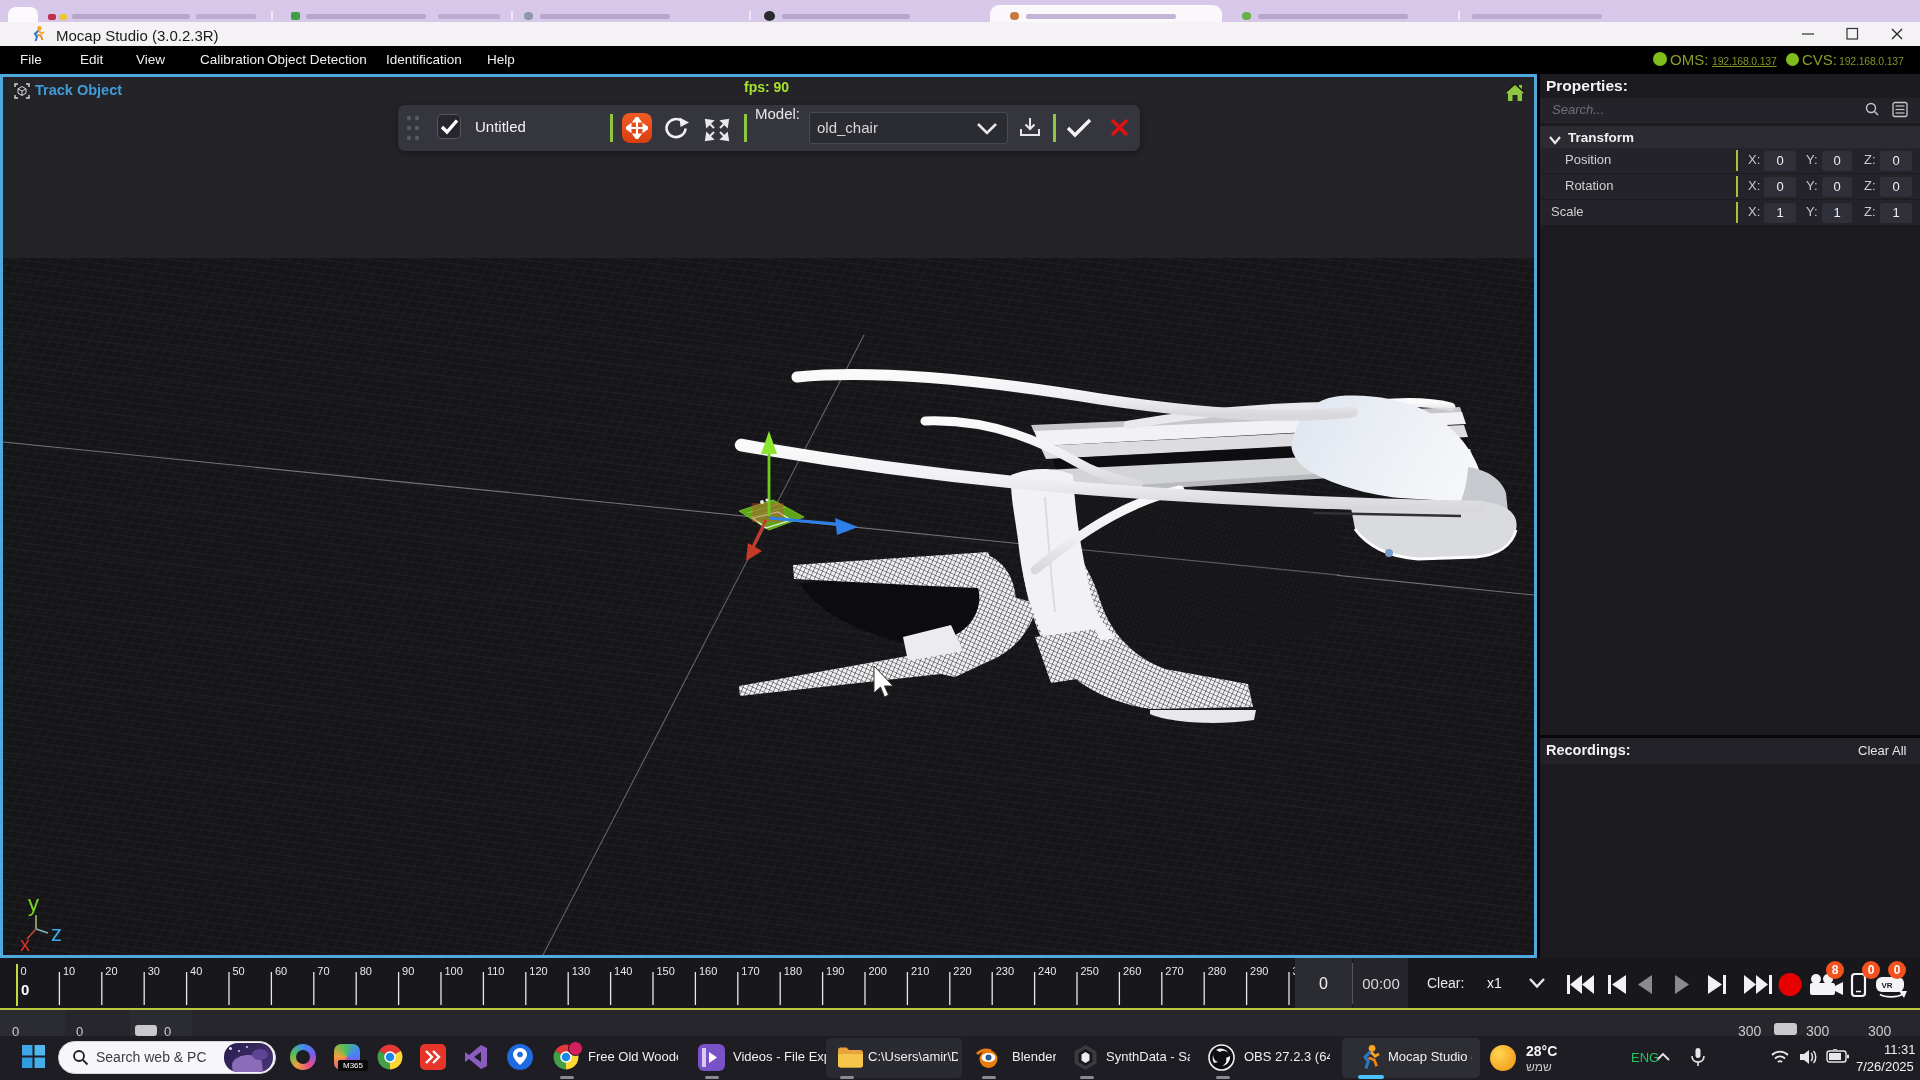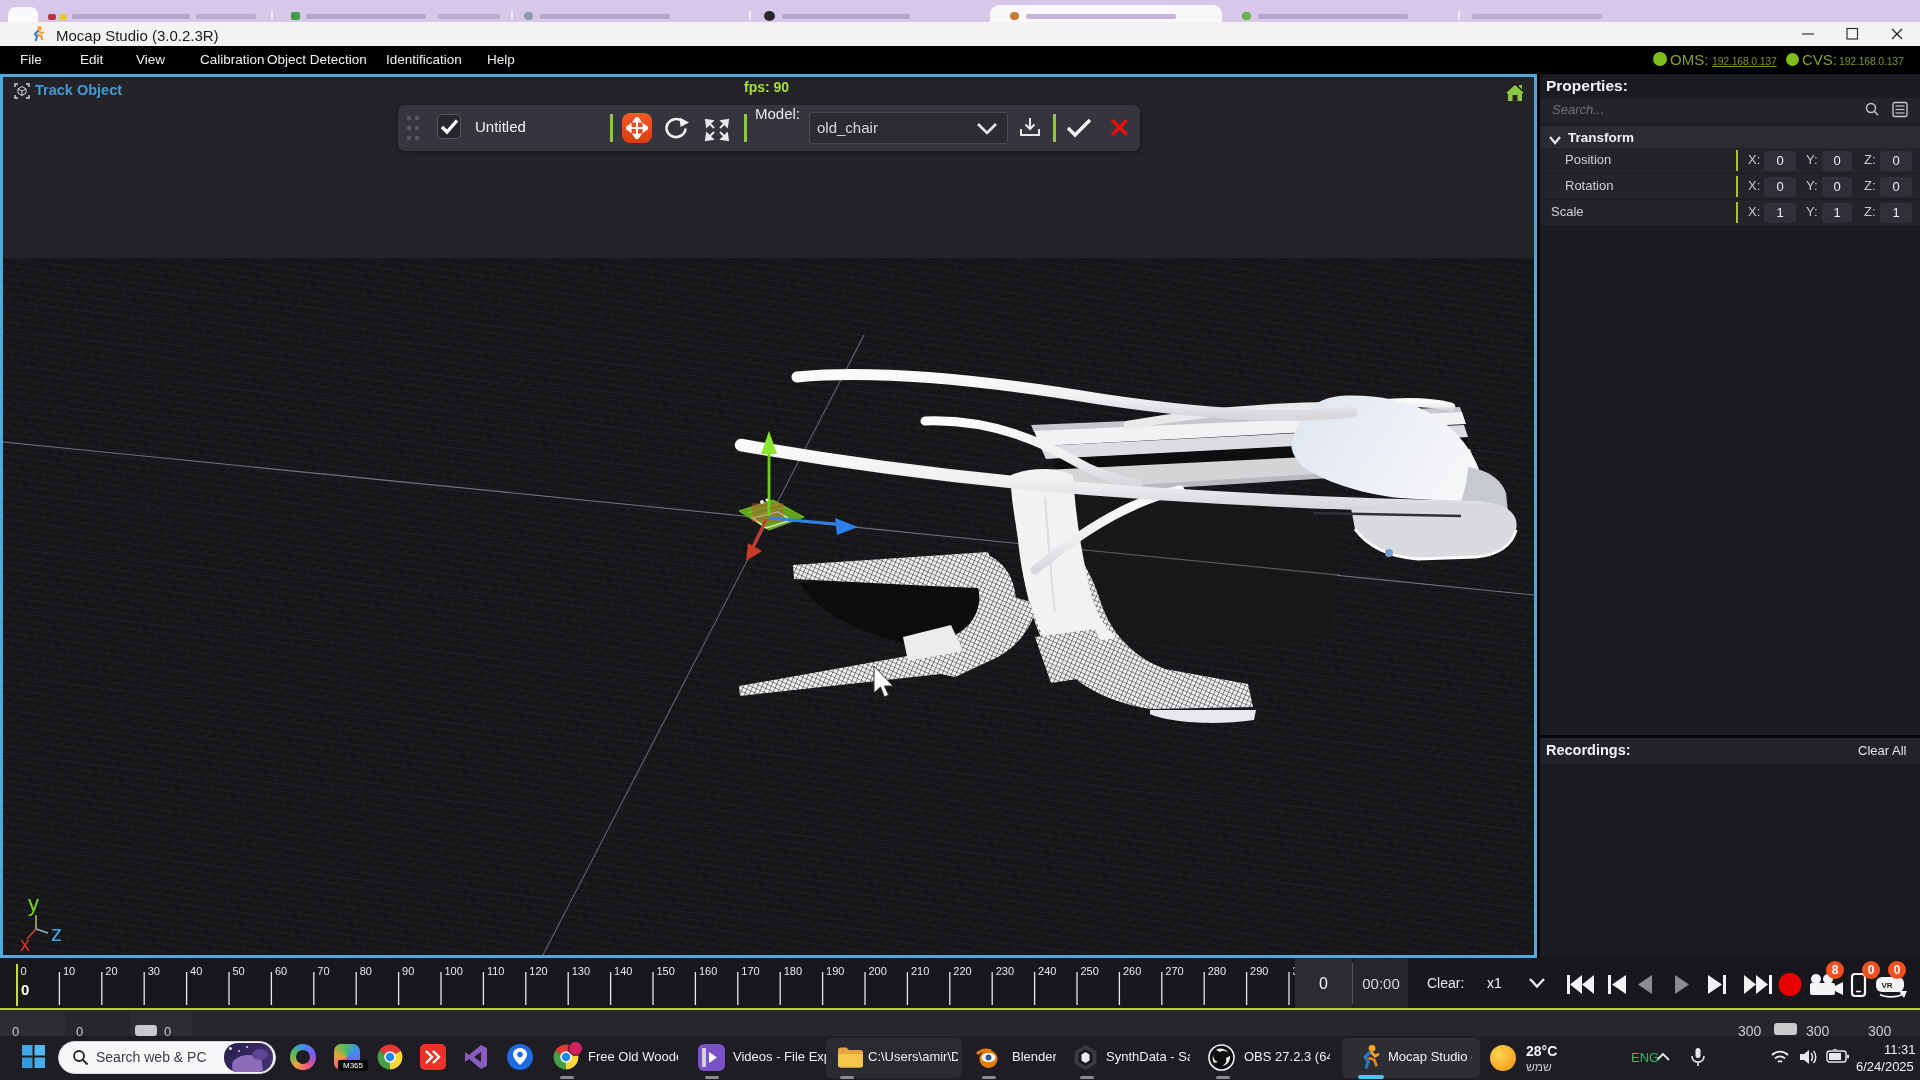--- a/index.html
+++ b/index.html
@@ -563,14 +563,14 @@
     <polygon points="2,6 6,6 11,2 11,16 6,12 2,12" fill="#E8E8EA"></polygon>
     <path d="M13,5 C15,7 15,11 13,13 M15.5,3 C18.5,6 18.5,12 15.5,15" stroke="#E8E8EA" stroke-width="1.5" fill="none"></path>
   </svg>
   <svg class="abs" style="left:1826px;top:13px" width="24" height="15" viewBox="0 0 24 15">
     <rect x="1" y="2" width="19" height="11" rx="2.5" stroke="#E8E8EA" stroke-width="1.4" fill="none"></rect>
     <rect x="3" y="4" width="12" height="7" fill="#E8E8EA"></rect>
     <rect x="21" y="5.5" width="2" height="4" rx="1" fill="#E8E8EA"></rect>
     <path d="M7,0 L11,0" stroke="#E8E8EA" stroke-width="1.6"></path>
   </svg>
   <div class="abs" style="left:1872px;top:6px;font-size:13px;color:#F0F0F2;margin-left:12px;">11:31</div>
-  <div class="abs" style="left:1856px;top:23px;font-size:13px;color:#F0F0F2;">6/24/2025</div>
+  <div class="abs" style="left:1856px;top:23px;font-size:13px;color:#F0F0F2;">7/26/2025</div>
 </div>
 
 </body></html>

